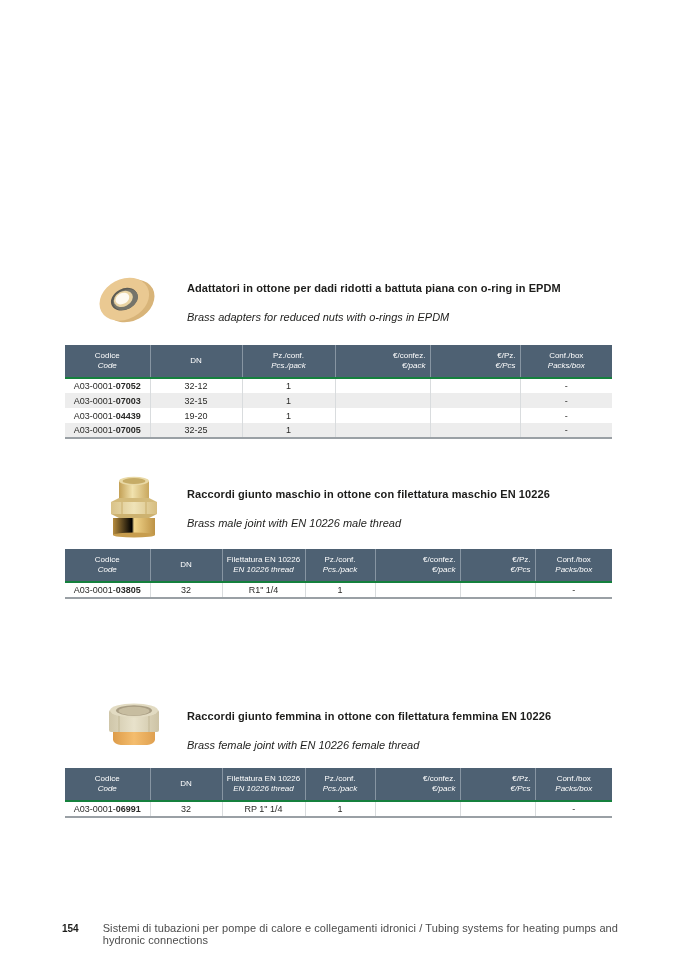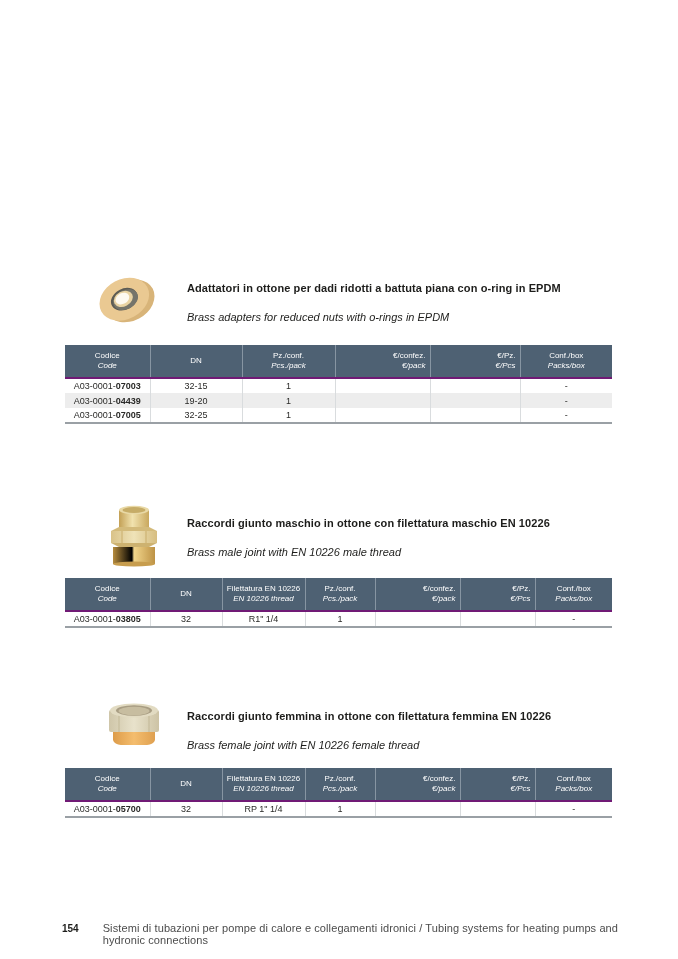--- a/index.html
+++ b/index.html
@@ -4,21 +4,21 @@
 <style>
   html,body { margin:0; padding:0; }
   body {
     width:678px; height:959px; background:#ffffff; position:relative;
     font-family:"Liberation Sans", sans-serif; color:#1d1d1b;
     overflow:hidden;
   }
   .page { position:absolute; inset:0; }
   .section { position:absolute; left:65px; width:547px; }
   #section-0 { top:270px; height:170px; }
-  #section-1 { top:503px; height:125px; }
+  #section-1 { top:474px; height:125px; }
   #section-2 { top:696px; height:122px; }
 
   .prod-img { position:absolute; }
   #section-0 .prod-img { left:30px; top:0px; }
   #section-1 .prod-img { left:45px; top:2px; }
   #section-2 .prod-img { left:43px; top:5px; }
 
   .titles { position:absolute; left:122px; right:0; }
   #section-0 .titles { top:12px; }
   #section-1 .titles { top:14px; }
@@ -37,21 +37,21 @@
 
   thead tr { height:33px; }
   th {
     background:#4e6173; color:#ffffff; font-weight:400;
     font-size:8px; line-height:10px; vertical-align:middle;
     padding:2px 4px; text-align:center;
   }
   th + th { border-left:1px solid #8795a2; }
   th .h-it { display:block; }
   th .h-en { display:block; font-style:italic; }
-  thead { border-bottom:2px solid #701a75; }
+  thead { border-bottom:2px solid #15803d; }
 
   tbody tr { height:15px; }
   #section-1 tbody tr, #section-2 tbody tr { height:16px; }
   tbody tr:nth-child(even) { background:#ededed; }
   td {
     font-size:9px; color:#2a2a28; text-align:center;
     padding:0 5px; border-left:1px solid #d9dcde; white-space:nowrap;
   }
   td:first-child { border-left:none; }
   td.code b { font-weight:700; }
@@ -115,20 +115,28 @@
               <span class="h-en">€/Pcs</span>
             </th>
           <th>
               <span class="h-it">Conf./box</span>
               <span class="h-en">Packs/box</span>
             </th>
         </tr>
       </thead>
       <tbody>
         <tr>
+          <td class="code"><span>A03-0001-</span><b>07052</b></td>
+          <td>32-12</td>
+          <td>1</td>
+          <td class="col-right"></td>
+          <td class="col-right"></td>
+          <td>-</td>
+        </tr>
+        <tr>
           <td class="code"><span>A03-0001-</span><b>07003</b></td>
           <td>32-15</td>
           <td>1</td>
           <td class="col-right"></td>
           <td class="col-right"></td>
           <td>-</td>
         </tr>
         <tr>
           <td class="code"><span>A03-0001-</span><b>04439</b></td>
           <td>19-20</td>
@@ -307,21 +315,21 @@
               <span class="h-en">€/Pcs</span>
             </th>
           <th>
               <span class="h-it">Conf./box</span>
               <span class="h-en">Packs/box</span>
             </th>
         </tr>
       </thead>
       <tbody>
         <tr>
-          <td class="code"><span>A03-0001-</span><b>05700</b></td>
+          <td class="code"><span>A03-0001-</span><b>06991</b></td>
           <td>32</td>
           <td>RP 1" 1/4</td>
           <td>1</td>
           <td class="col-right"></td>
           <td class="col-right"></td>
           <td>-</td>
         </tr>
       </tbody>
     </table>
   </div>

